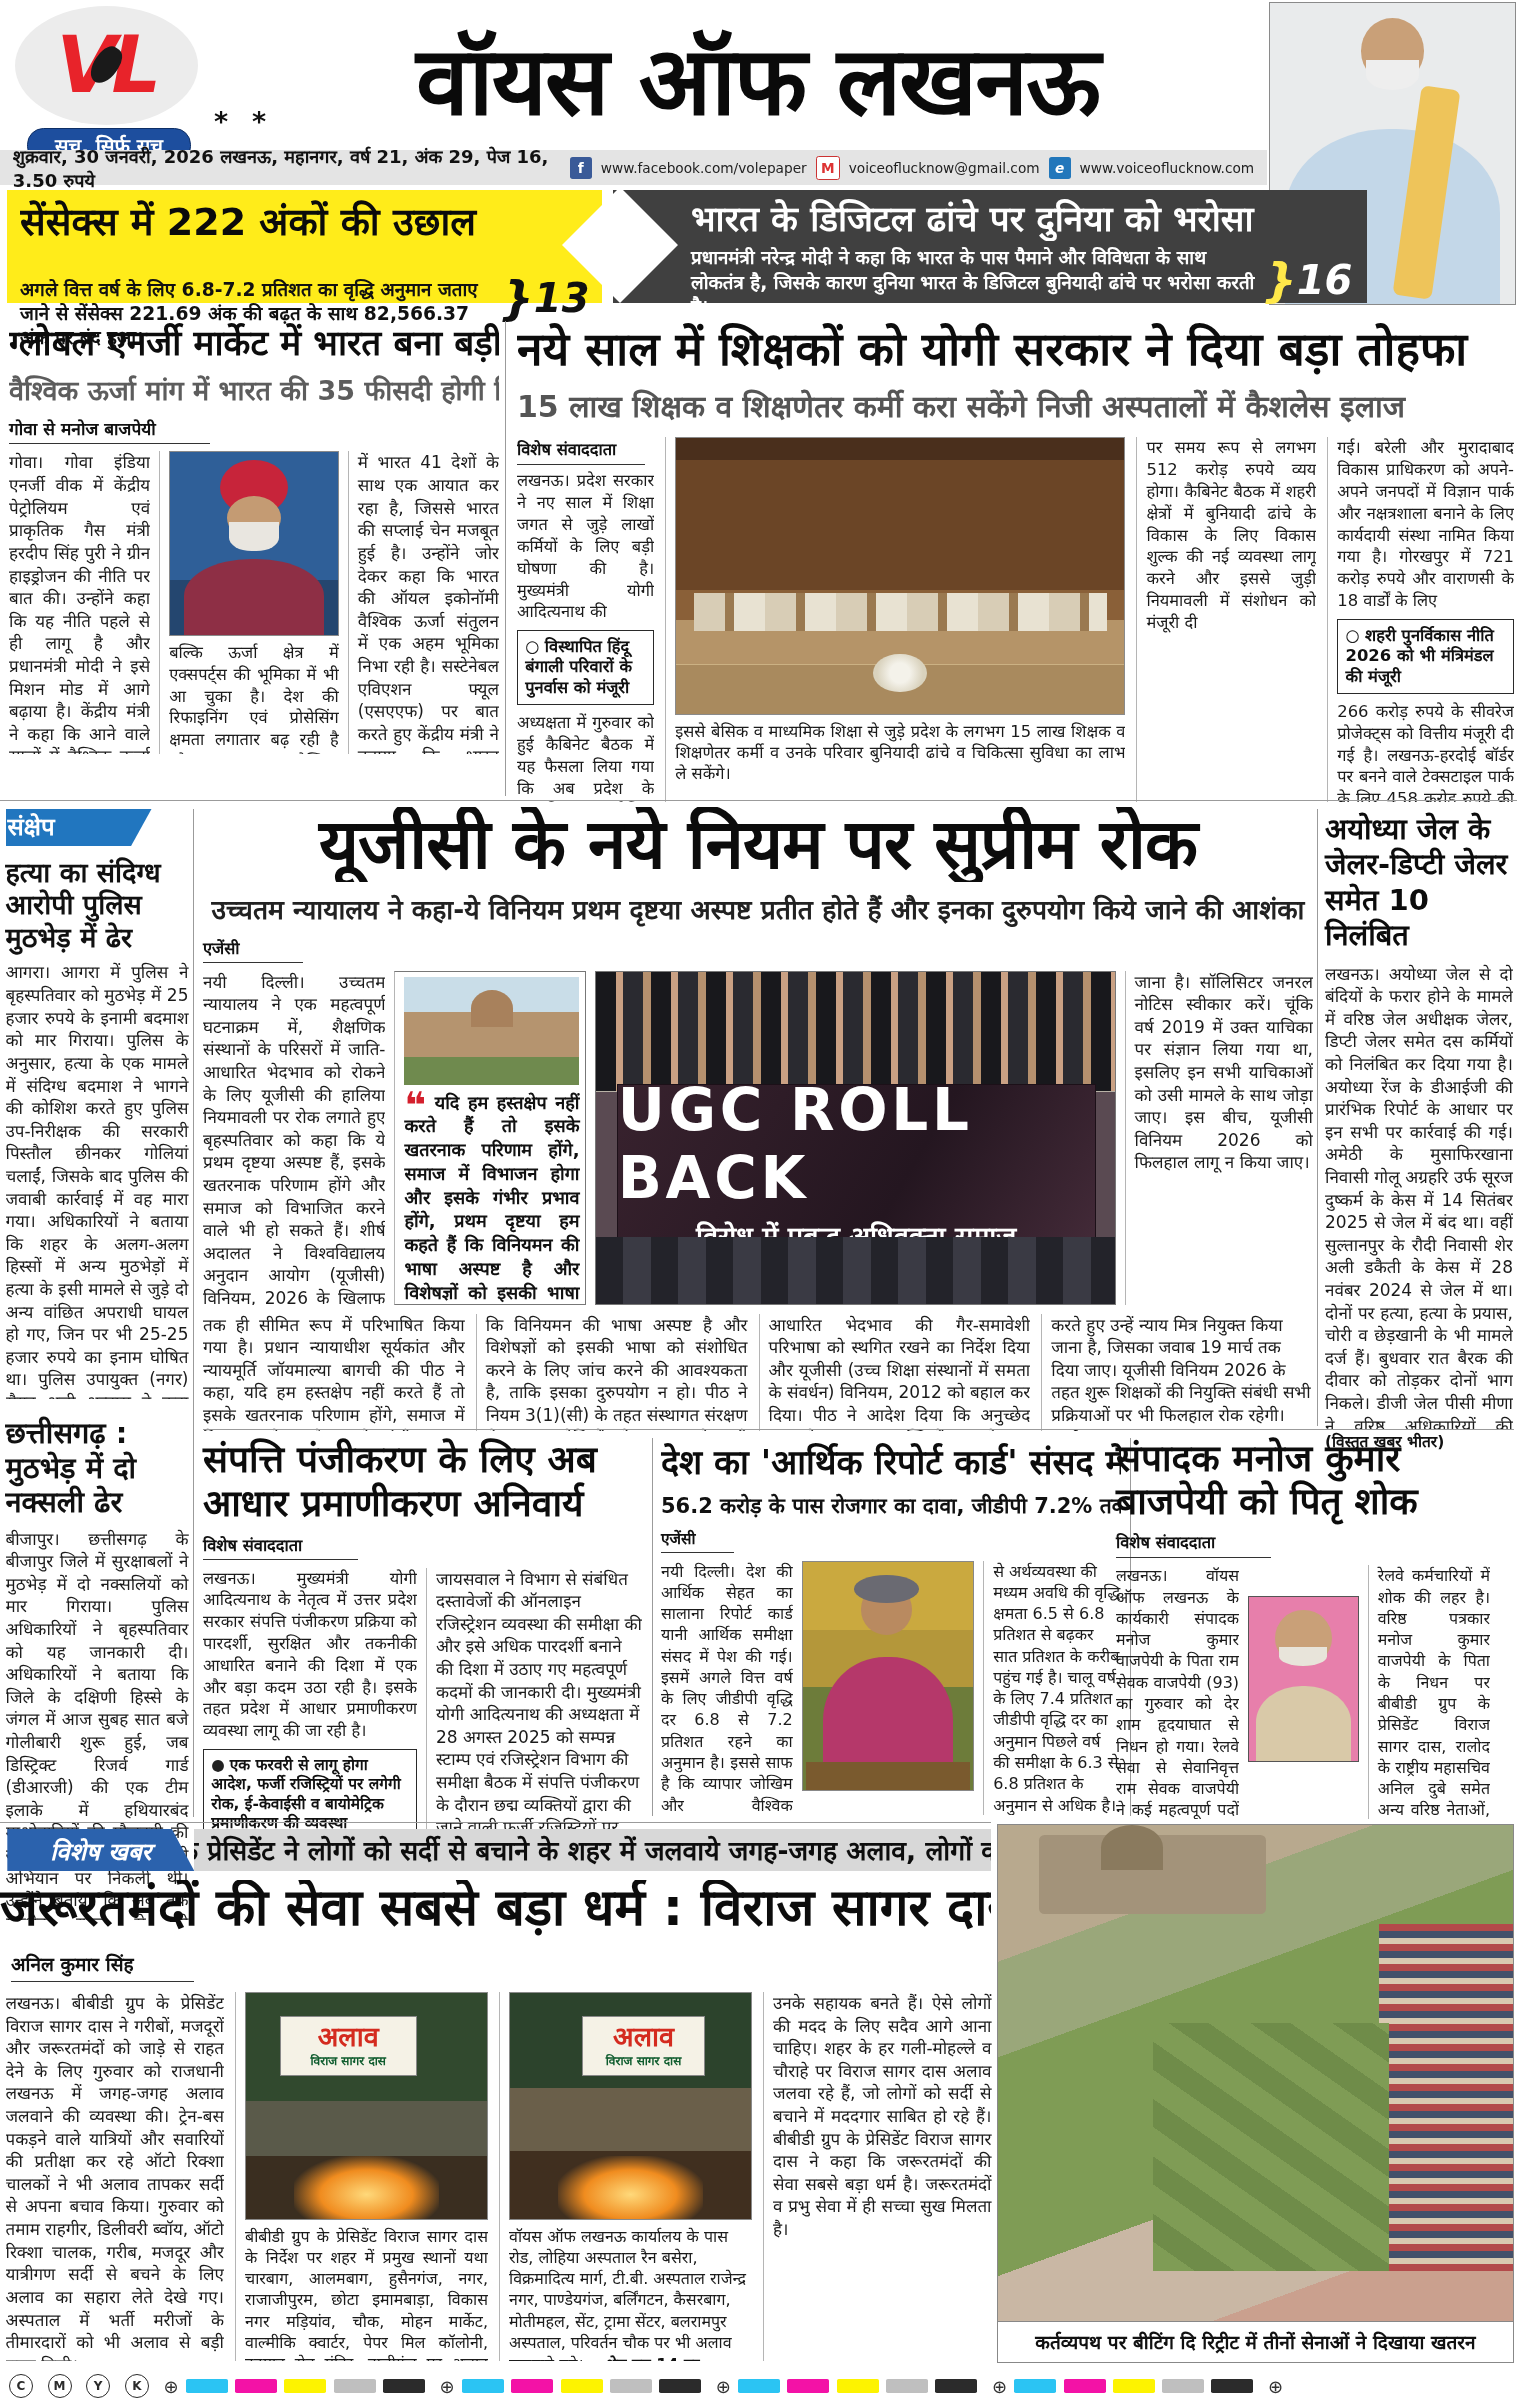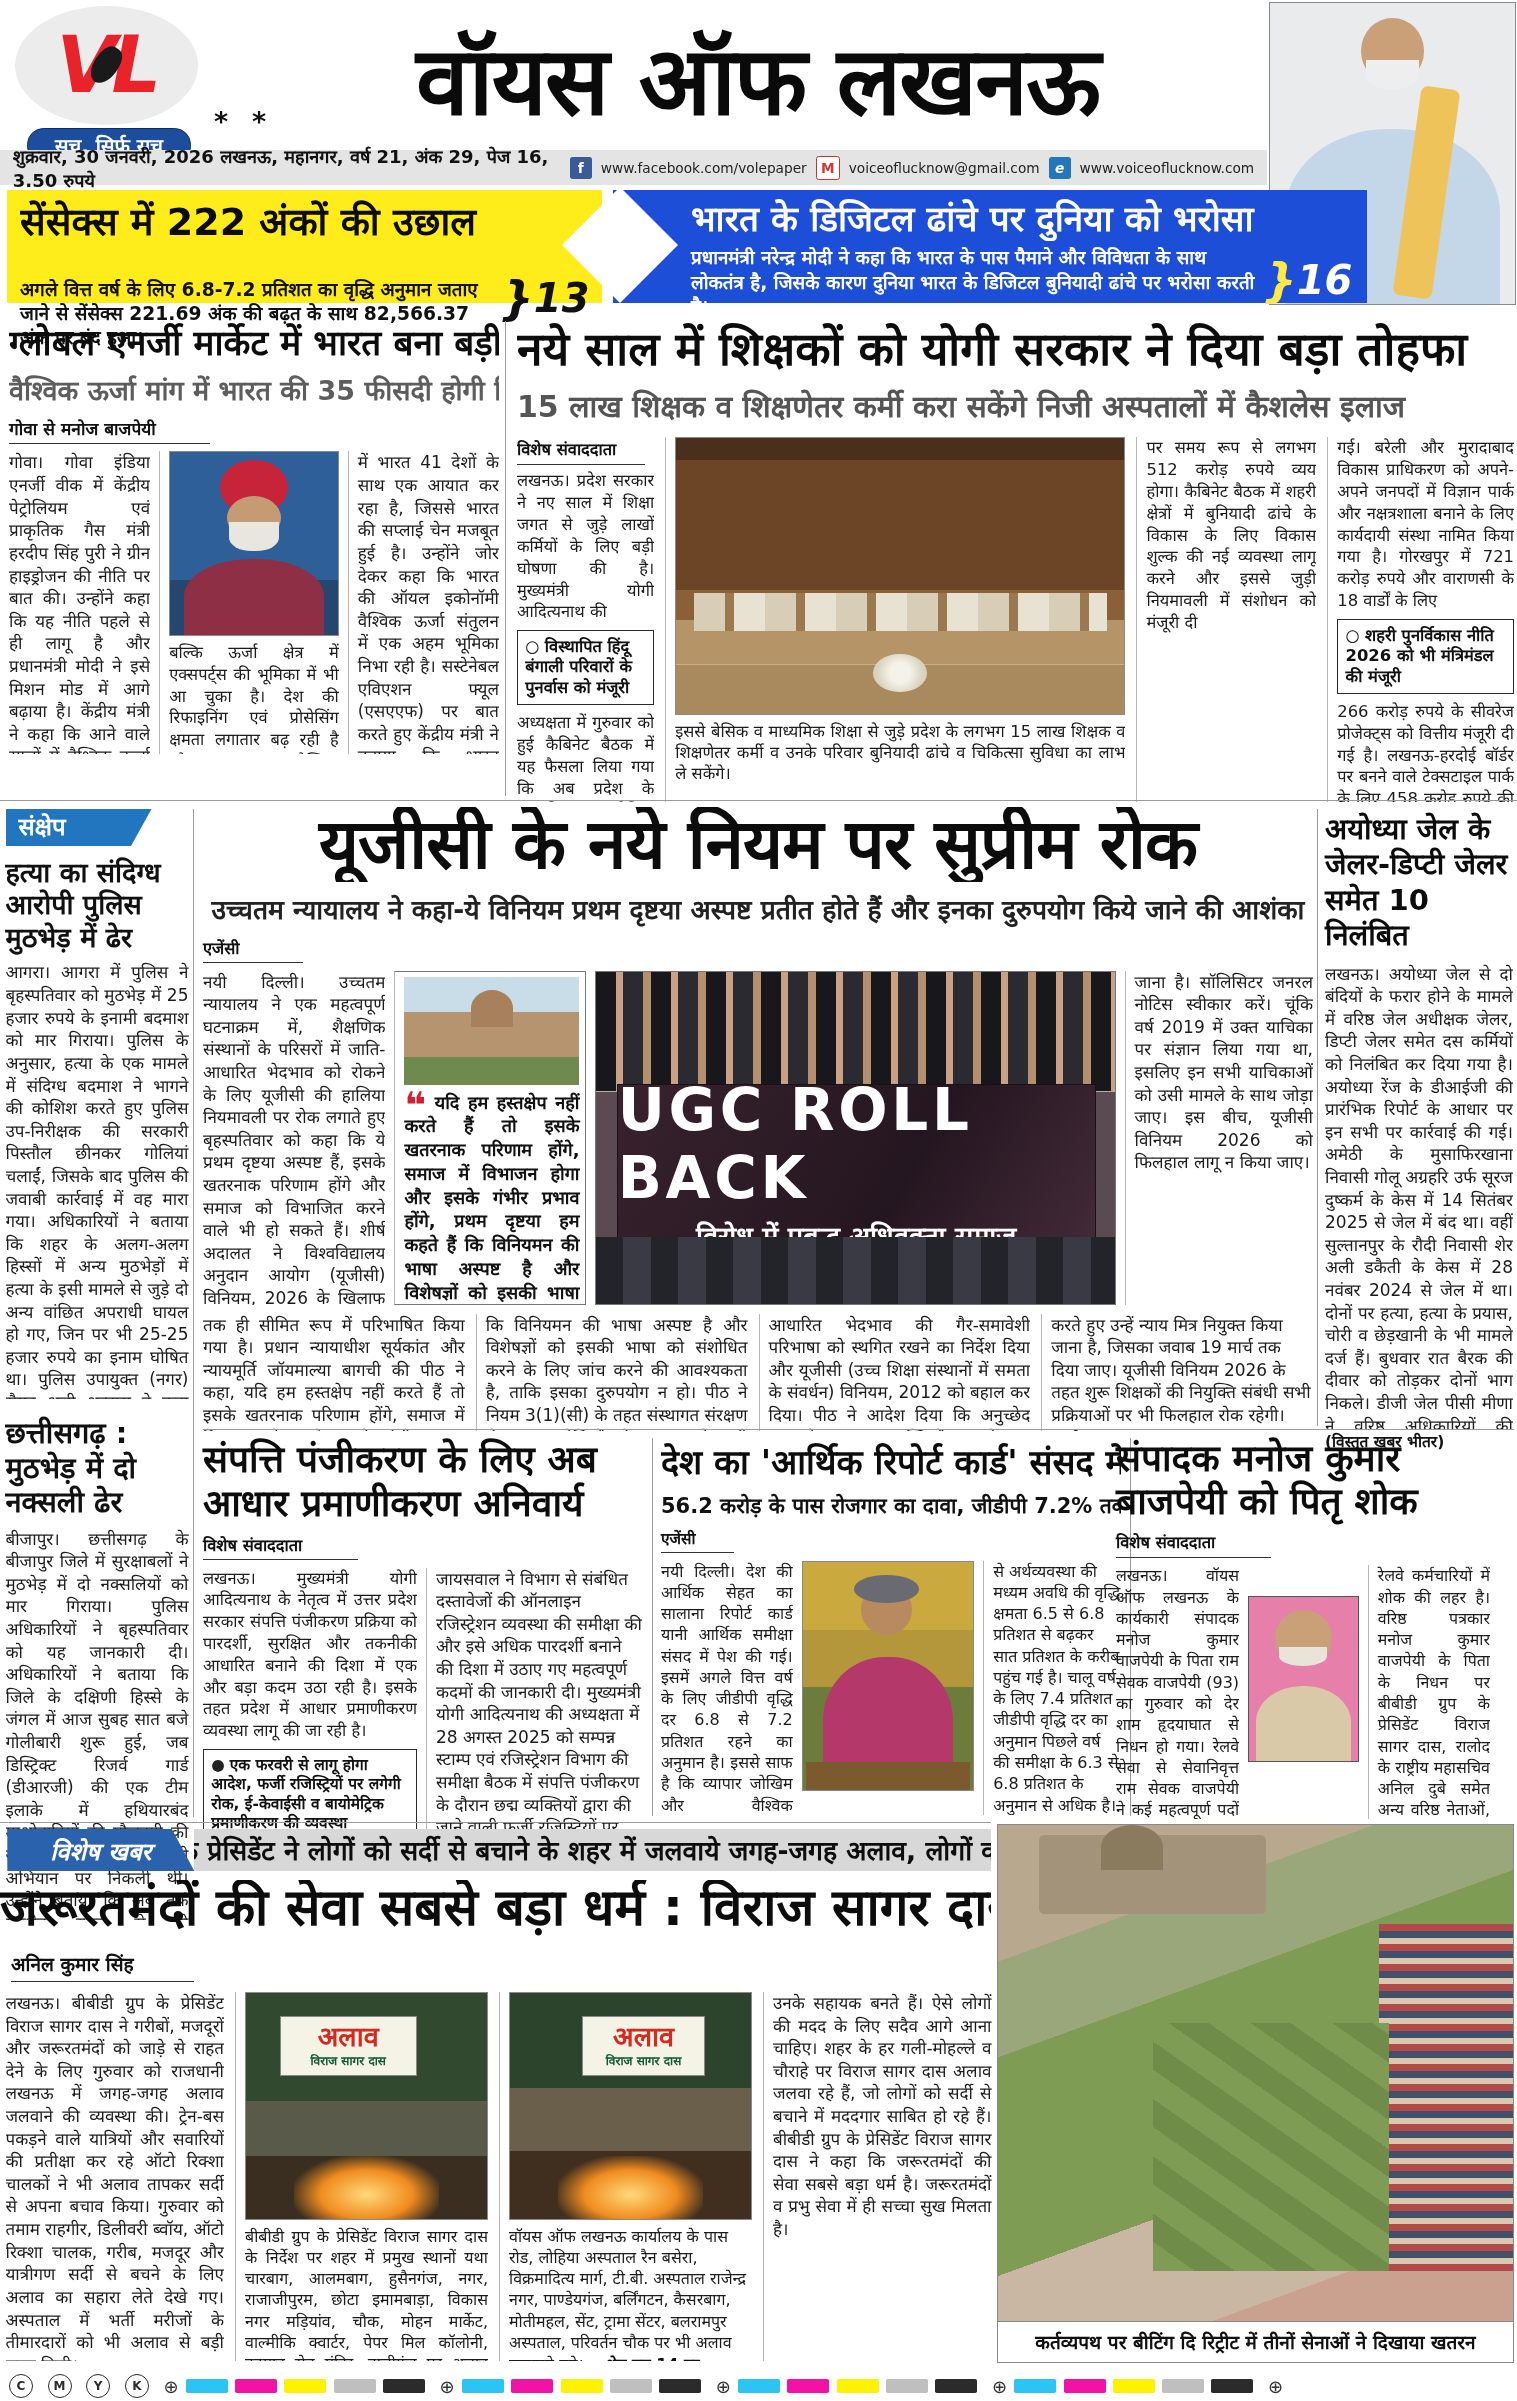--- a/index.html
+++ b/index.html
@@ -41,21 +41,21 @@
   .pgref{font-style:italic;font-weight:900;display:flex;align-items:center;}
   .diamond{left:579px;top:204px;width:82px;height:82px;background:#fff;transform:rotate(45deg);z-index:3;}
   .digital{left:613px;top:190px;width:754px;height:113px;box-sizing:border-box;padding:3.7px 14.6px 3.7px 78px;color:#fff;z-index:2;}
   .digital h2{margin:0;font-size:35px;font-weight:900;}
   .digital p{margin:5.5px 0 0;font-size:18.7px;font-weight:600;line-height:1.3;}
   
   .art-energy{left:9px;top:318px;width:490px;}
   .art-teach{left:517px;top:316px;width:997px;}
   .capline{font-size:16.4px;line-height:1.3;text-align:justify;margin-top:5.5px;color:#1b1b1b;}
   
-  .seclabel{width:146px;height:37px;color:#fff;font-size:24px;font-weight:800;line-height:37px;padding-left:13px;box-sizing:border-box;clip-path:polygon(0 0,100% 0,86% 100%,0 100%);}
+  .seclabel{width:146px;height:37px;color:#fff;font-size:24px;font-weight:800;line-height:37px;padding-left:2px;box-sizing:border-box;clip-path:polygon(0 0,100% 0,86% 100%,0 100%);}
   .brief-hl{font-size:27px;font-weight:900;line-height:1.2;margin:11px 0 7.3px;}
   
   .ugc-hl{font-size:69px;text-align:center;line-height:1.08;letter-spacing:-0.9px;}
   .ugc-sub{font-size:26.5px;font-weight:700;color:#222;text-align:center;margin-top:9px;}
   .qbox{border:0.9px solid #777;padding:5.5px;box-sizing:border-box;}
   .quote{font-size:18px;font-weight:800;line-height:1.32;text-align:justify;}
   .qm{color:#d41f2c;font-size:37px;line-height:0;vertical-align:-9px;font-weight:900;}
   .banner{position:absolute;left:4%;top:34%;width:92%;height:48%;background:linear-gradient(120deg,#38222e,#241620 60%,#432a38);display:flex;flex-direction:column;align-items:center;justify-content:center;border:1.8px solid #1c1018;}
   .banner .b1{color:#fff;font-size:58px;font-weight:900;letter-spacing:3.7px;font-family:"DejaVu Sans","Liberation Sans",sans-serif;}
   .banner .b2{color:#fff;font-size:27px;font-weight:800;margin-top:5.5px;}
@@ -116,21 +116,21 @@
     <h2 class="one">सेंसेक्स में 222 अंकों की उछाल</h2>
     <div class="tz">
       <p style="width:475px;margin-top:32px;">अगले वित्त वर्ष के लिए 6.8-7.2 प्रतिशत का वृद्धि अनुमान जताए जाने से सेंसेक्स 221.69 अंक की बढ़त के साथ 82,566.37 अंक पर बंद हुआ।</p>
       <span class="pgref">
         <span style="font-size:47px;">}</span>
         <span style="font-size:40px;">13</span>
       </span>
     </div>
   </div>
   <div class="abs diamond"></div>
-  <div class="abs digital" style="background: #1d4ed8;">
+  <div class="abs digital" style="background: #404040;">
     <h2 class="one">भारत के डिजिटल ढांचे पर दुनिया को भरोसा</h2>
     <div class="tz">
       <p style="width:566px;">प्रधानमंत्री नरेन्द्र मोदी ने कहा कि भारत के पास पैमाने और विविधता के साथ लोकतंत्र है, जिसके कारण दुनिया भारत के डिजिटल बुनियादी ढांचे पर भरोसा करती है।</p>
       <span class="pgref">
         <span style="font-size:47px;color:#ffe84a;">}</span>
         <span style="font-size:40px;color:#fff;">16</span>
       </span>
     </div>
   </div>
 

